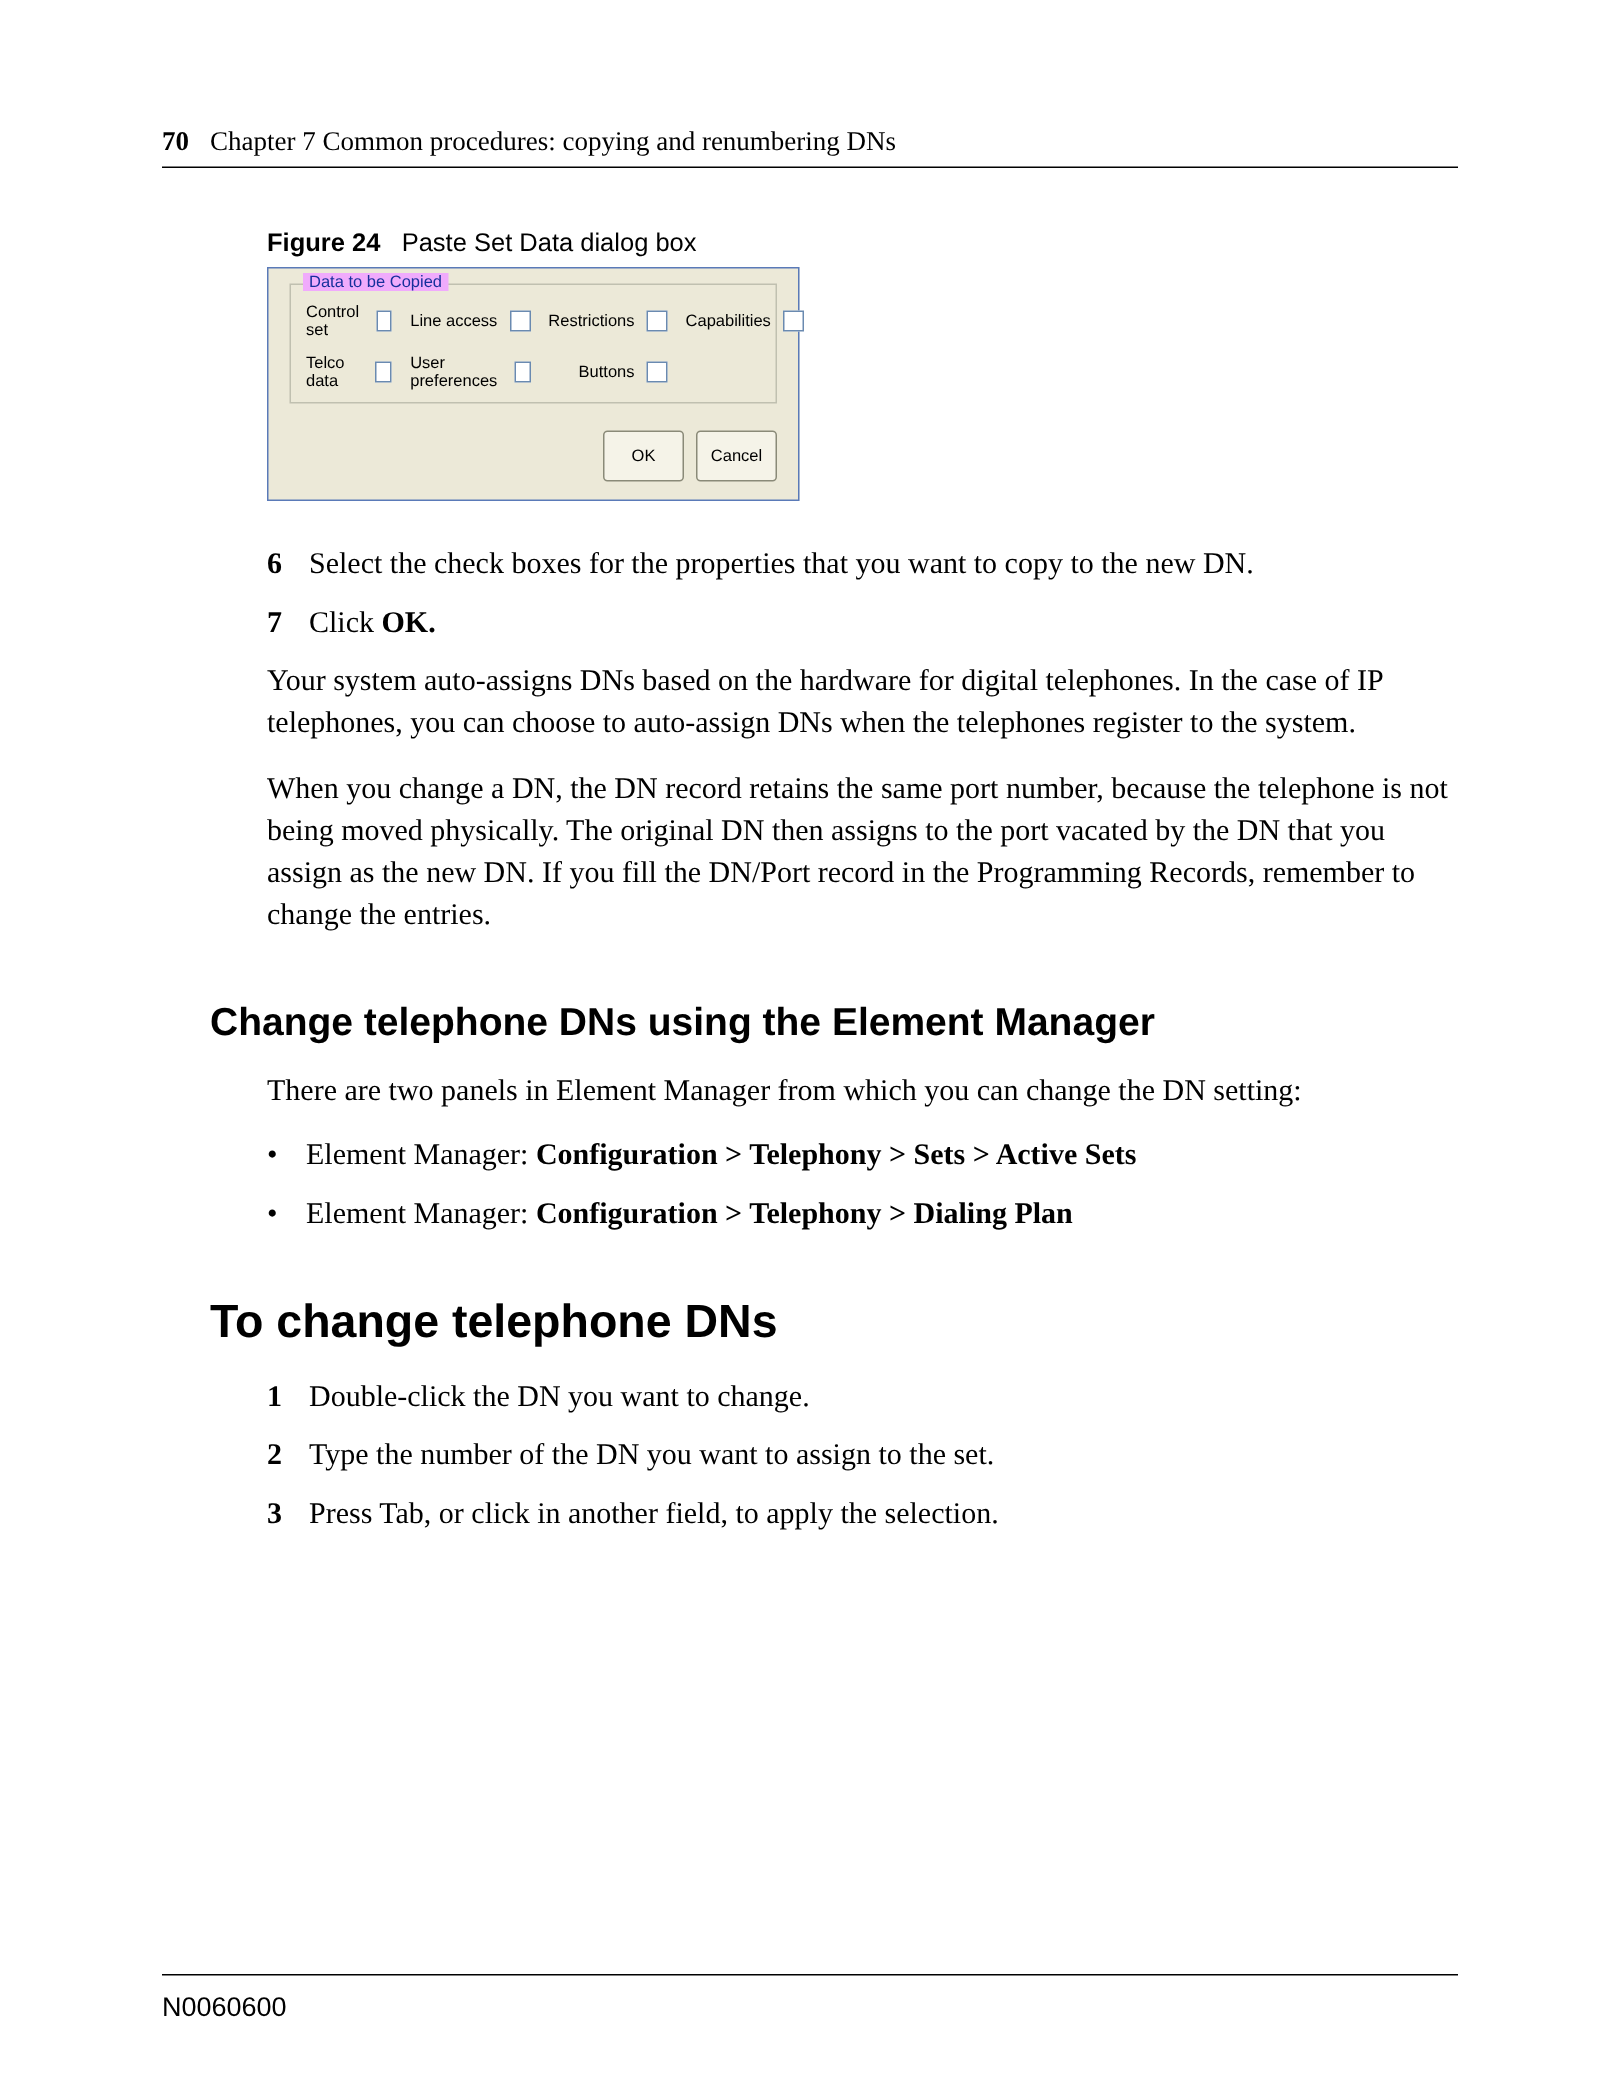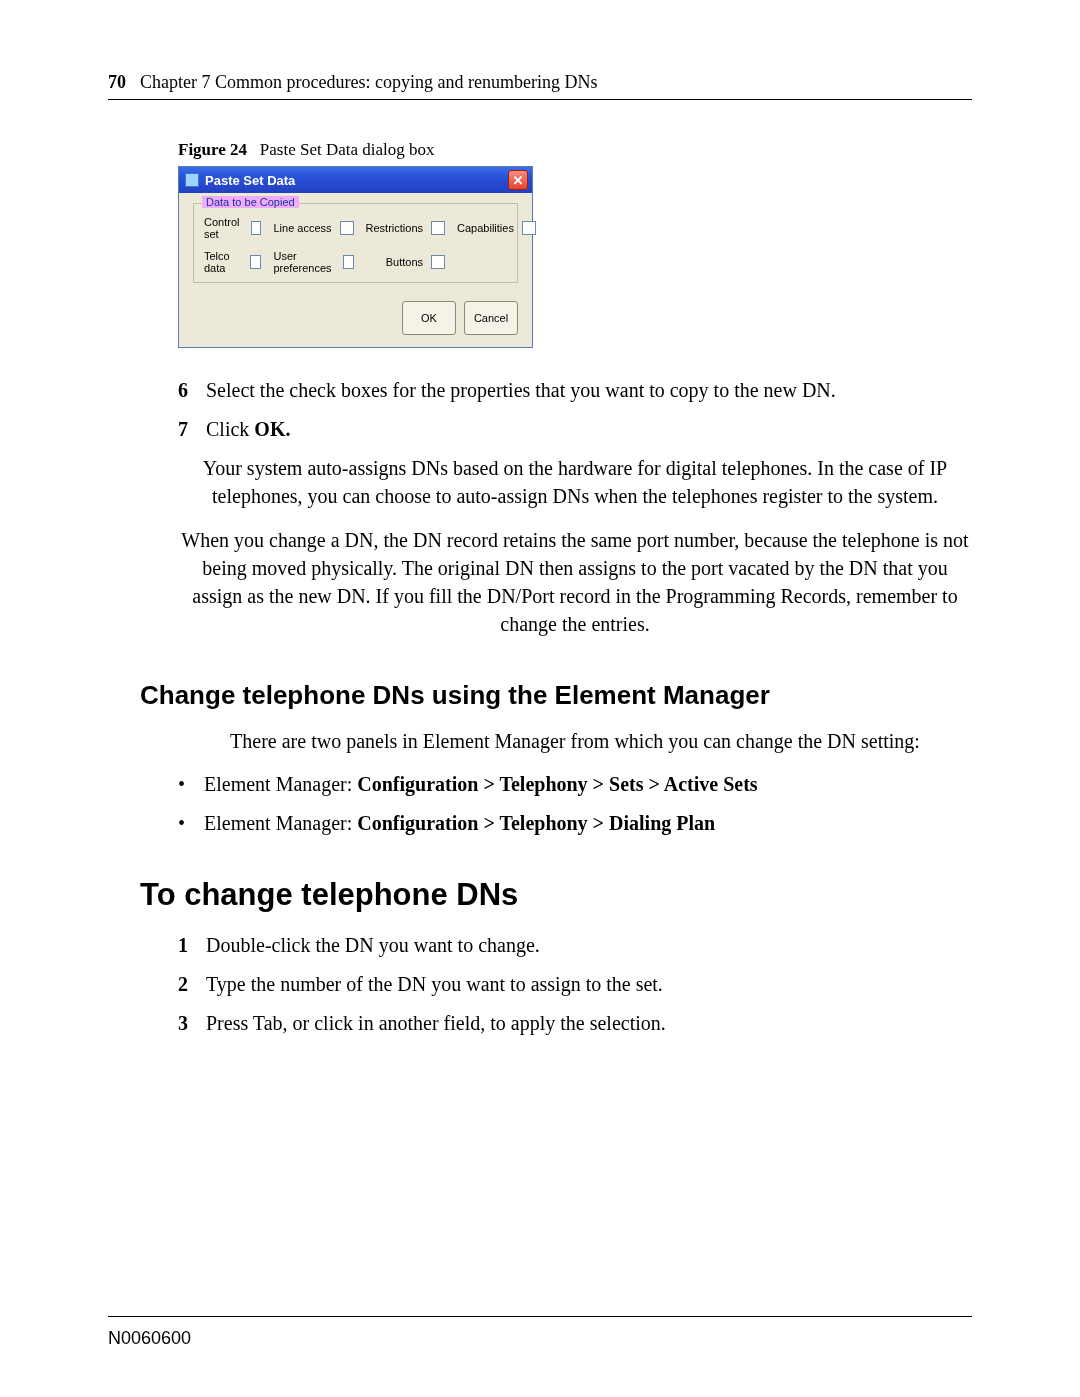--- a/index.html
+++ b/index.html
@@ -12,30 +12,31 @@
     color: #000;
     position: relative;
   }
   .page {
     padding: 72px 108px 40px 108px;
   }
   .header-line {
     display: flex;
     font-size: 18px;
     margin-bottom: 6px;
+    margin-top: 12px;
   }
   .header-page-num { font-weight: bold; margin-right: 14px; }
   .header-chapter { }
   .header-rule {
     border: none;
     border-top: 1.5px solid #000;
     margin: 0 0 40px 0;
   }
   .figure-caption {
-    font-family: Liberation Serif, serif;
+    font-family: Liberation Sans, sans-serif;
     font-size: 17px;
     margin: 0 0 6px 70px;
   }
   .figure-caption .fig-label { font-weight: bold; }
   
   .dialog-wrap {
     margin-left: 70px;
     margin-bottom: 28px;
   }
   .dialog {
@@ -145,21 +146,20 @@
   h3.subsection {
     font-family: Arial, Helvetica, sans-serif;
     font-weight: bold;
     font-size: 31px;
     margin: 40px 0 18px 32px;
   }
   p.body {
     font-size: 20px;
     line-height: 1.4;
     margin: 0 0 16px 70px;
-    text-align: center;
   }
   
   .bullet {
     display: flex;
     font-size: 20px;
     margin: 0 0 12px 70px;
     line-height: 1.35;
   }
   .bullet-dot { width: 26px; flex-shrink: 0; }
   .bullet-text .strong { font-weight: bold; text-align: center; }
@@ -191,29 +191,20 @@
   <hr class="header-rule">
 
   <div class="figure-caption">
     <span class="fig-label">Figure 24</span>
     <span> &nbsp; </span>
     <span>Paste Set Data dialog box</span>
   </div>
 
   <div class="dialog-wrap">
     <div class="dialog">
-      <div class="titlebar">
-        <div class="titlebar-left">
-          <span class="title-icon"></span>
-          <span>Paste Set Data</span>
-        </div>
-        <div class="close-btn">
-          <span>✕</span>
-        </div>
-      </div>
       <div class="dialog-body">
         <div class="groupbox">
           <div class="groupbox-title">Data to be Copied</div>
           <div class="checkbox-grid">
             <div class="cb-item">
               <span>Control set</span>
               <span class="cb-box"></span>
             </div>
             <div class="cb-item">
               <span>Line access</span>

